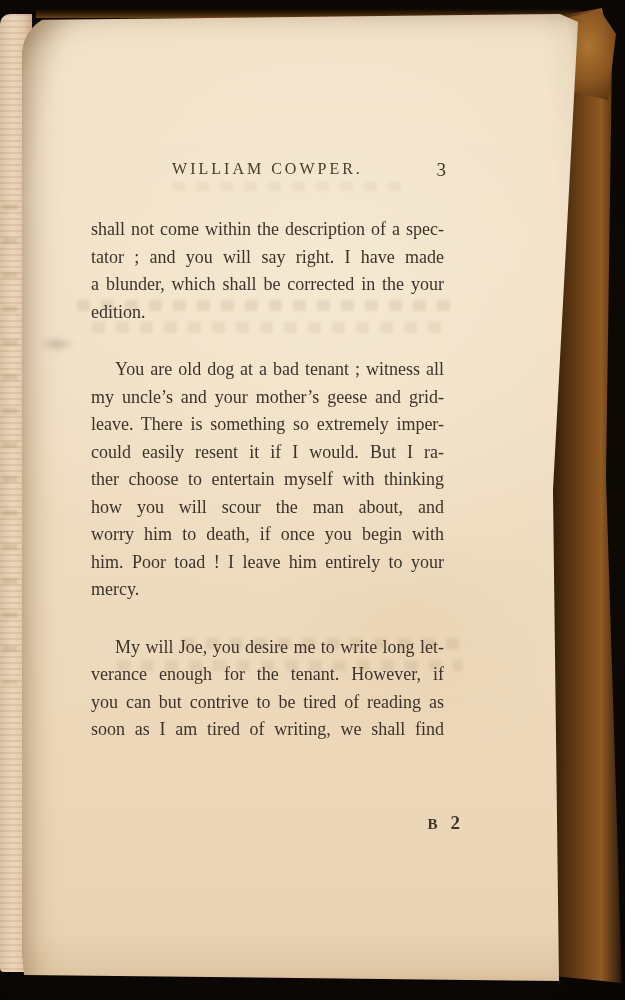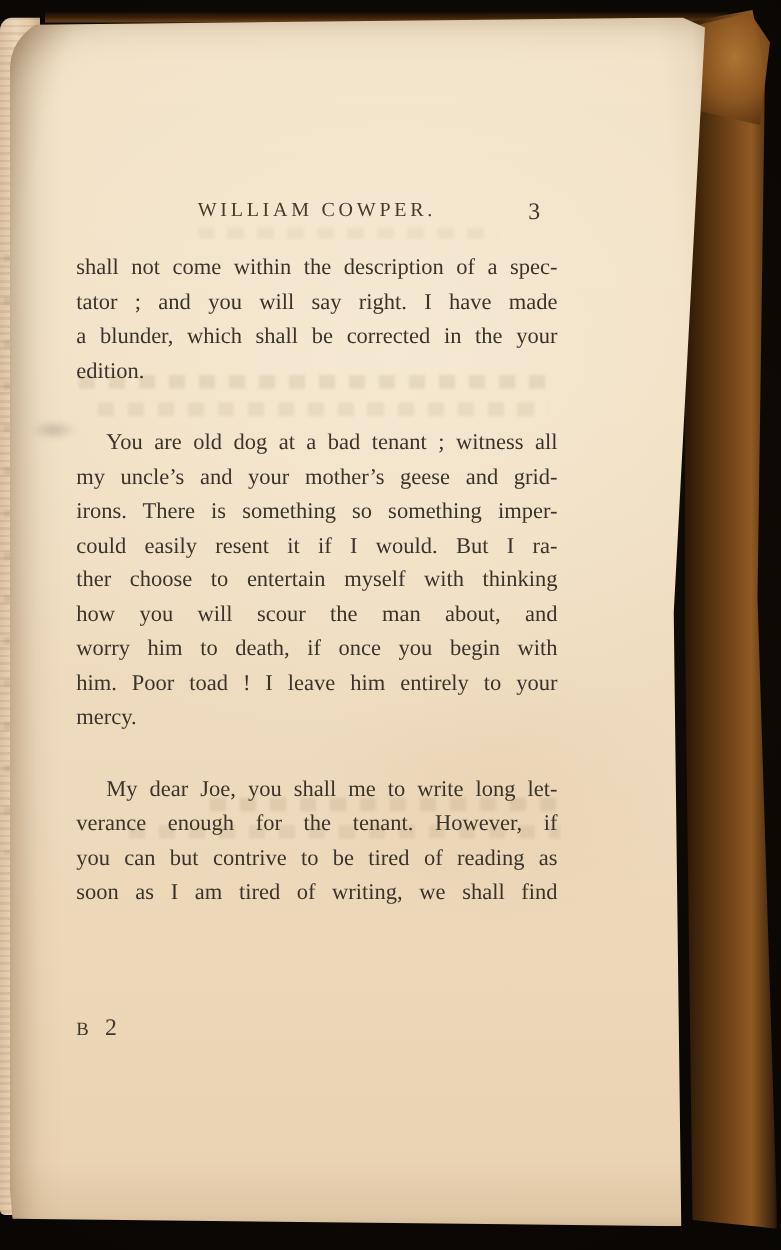--- a/index.html
+++ b/index.html
@@ -25,47 +25,47 @@
   .fore-edge{position:absolute;left:0;top:14px;width:32px;height:958px;z-index:2;
       border-radius:10px 0 0 4px;
       background:
         repeating-linear-gradient(180deg, rgba(150,112,78,.16) 0 2px, rgba(0,0,0,0) 2px 6px),
         linear-gradient(90deg,#dcc2a4 0%,#ecd7ba 40%,#e2c9a9 75%,#c9ab8a 100%);}
   .fore-edge .edge-ghosts{position:absolute;left:3px;top:190px;width:14px;height:480px;
       background:repeating-linear-gradient(180deg, rgba(110,90,55,.55) 0 6px, rgba(0,0,0,0) 6px 34px);
       opacity:.28;filter:blur(1.2px);}
 
   
-  .page{position:absolute;left:8px;top:12px;width:558px;height:972px;z-index:3;
+  .page{position:absolute;left:22px;top:12px;width:558px;height:972px;z-index:3;
       border-top-left-radius:48px 42px;
       clip-path:polygon(0 8px,538px 2px,556px 10px,531px 478px,537px 969px,2px 963px,0 940px);
       background:
         radial-gradient(120% 55% at 55% 28%, rgba(255,248,232,.38), rgba(255,248,232,0) 60%),
         radial-gradient(40% 18% at 70% 64%, rgba(190,150,100,.07), rgba(190,150,100,0) 70%),
         linear-gradient(105deg, rgba(115,78,40,.26) 0px, rgba(115,78,40,.10) 20px, rgba(115,78,40,0) 52px),
         linear-gradient(265deg, rgba(115,78,40,.20) 0px, rgba(115,78,40,.06) 14px, rgba(115,78,40,0) 42px),
         linear-gradient(0deg, rgba(140,100,60,.14) 0px, rgba(140,100,60,0) 55px),
         linear-gradient(180deg,#f2e3c9 0%,#efddc1 45%,#ecd7b8 78%,#e9d2b1 100%);
       box-shadow:inset 26px 20px 32px -24px rgba(100,65,30,.55), inset 0 -8px 10px -8px rgba(110,75,40,.35);
       color:#3b332b;}
 
   .header{position:absolute;left:53px;top:148px;width:385px;height:22px;text-align:center;}
   .title{font-size:16px;letter-spacing:3px;color:#463a2d;}
   .pagenum{position:absolute;right:14px;top:-1px;font-size:19px;letter-spacing:0;color:#3e352b;}
 
   .text-block{position:absolute;left:53px;top:188px;width:385px;font-size:18px;
       word-spacing:-0.5px;}
-  .para{margin:0;}
+  .para{margin:16px;}
   .para + .para{margin-top:30px;}
   .line{height:27.5px;line-height:27.5px;text-align:justify;text-align-last:justify;
       white-space:normal;}
   .line.no-just{text-align-last:left;}
   .para.indent .line.first{text-indent:24px;}
 
-  .signature{position:absolute;left:53px;top:800px;width:385px;text-align:left;color:#3e352b;}
+  .signature{position:absolute;left:53px;top:800px;width:385px;text-align:right;color:#3e352b;font-weight:bold;}
   .sig-letter{font-size:15px;}
   .sig-num{font-size:19px;margin-left:9px;}
 
   
   .ghost{position:absolute;opacity:.13;filter:blur(1.4px);
       background:repeating-linear-gradient(90deg, rgba(115,98,58,.9) 0 13px, rgba(0,0,0,0) 13px 24px);}
   .ghost.g1{left:55px;top:288px;width:382px;height:11px;}
   .ghost.g2{left:70px;top:310px;width:360px;height:11px;opacity:.10;}
   .ghost.g3{left:160px;top:626px;width:288px;height:11px;}
   .ghost.g4{left:95px;top:648px;width:345px;height:11px;opacity:.10;}
@@ -100,30 +100,30 @@
     <div class="text-block">
         <div class="para">
           <div class="line first">shall not come within the description of a spec-</div>
           <div class="line">tator ; and you will say right.  I have made</div>
           <div class="line">a blunder, which shall be corrected in the your</div>
           <div class="line no-just">edition.</div>
         </div>
         <div class="para indent">
           <div class="line first">You are old dog at a bad tenant ; witness all</div>
           <div class="line">my uncle’s and your mother’s geese and grid-</div>
-          <div class="line">irons.  There is something so something imper-</div>
+          <div class="line">leave.  There is something so extremely imper-</div>
           <div class="line">could easily resent it if I would.  But I ra-</div>
           <div class="line">ther choose to entertain myself with thinking</div>
           <div class="line">how you will scour the man about, and</div>
           <div class="line">worry him to death, if once you begin with</div>
           <div class="line">him.  Poor toad !  I leave him entirely to your</div>
           <div class="line no-just">mercy.</div>
         </div>
         <div class="para indent">
-          <div class="line first">My dear Joe, you shall me to write long let-</div>
+          <div class="line first">My will Joe, you desire me to write long let-</div>
           <div class="line">verance enough for the tenant.  However, if</div>
           <div class="line">you can but contrive to be tired of reading as</div>
           <div class="line">soon as I am tired of writing, we shall find</div>
         </div>
       </div>
 
     <div class="ghost g3"></div>
     <div class="ghost g4"></div>
 
     <div class="signature">

